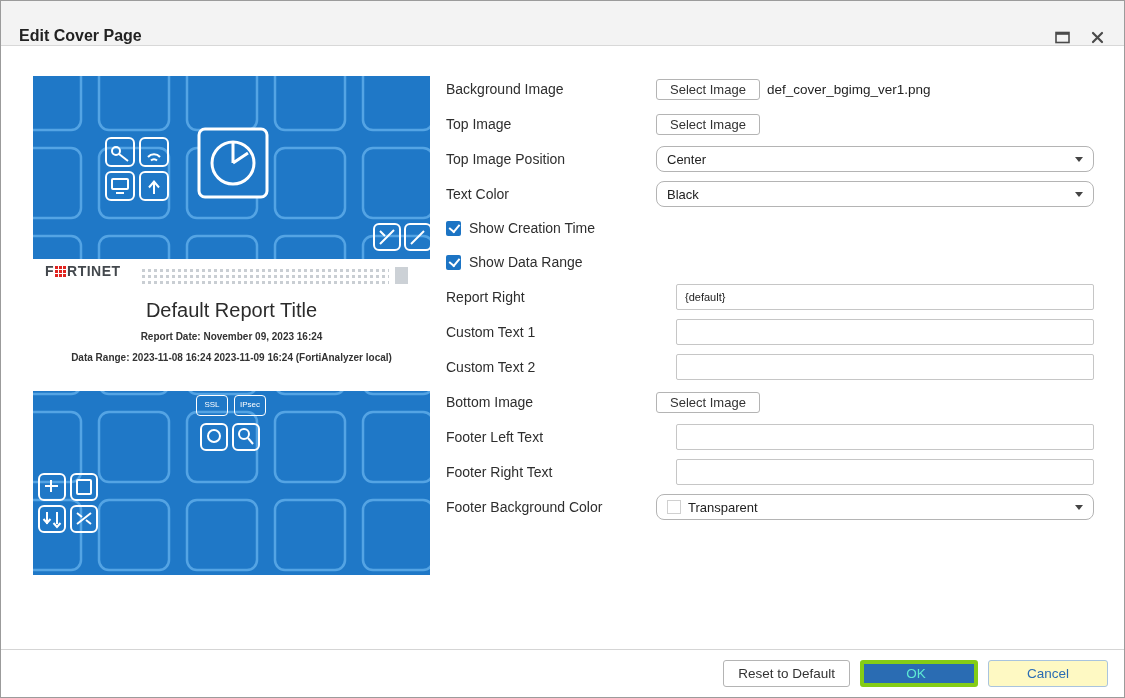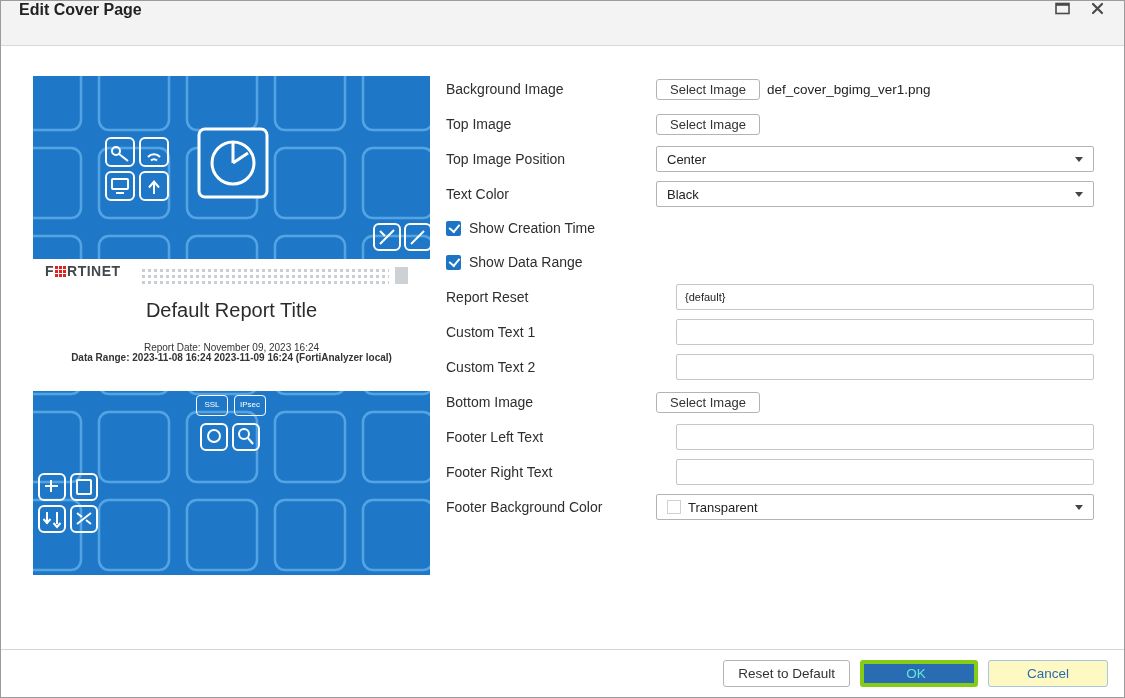--- a/index.html
+++ b/index.html
@@ -2,53 +2,53 @@
 <html><head>
 <meta charset="utf-8">
 <style>
   * { box-sizing: border-box; margin: 0; padding: 0; }
   html, body { width: 1125px; height: 698px; }
   body { font-family: "Liberation Sans", sans-serif; background: #ffffff; }
 
   .dialog { width: 1125px; height: 698px; border: 1px solid #9b9b9b; display: flex; flex-direction: column; background: #fff; }
 
   
-  .dialog-header { height: 45px; background: #f3f3f3; border-bottom: 1px solid #d8d8d8; display: flex; align-items: flex-start; padding: 0 18px; flex: 0 0 auto; gap: 20px; }
+  .dialog-header { height: 45px; background: #f3f3f3; border-bottom: 1px solid #d8d8d8; display: flex; align-items: flex-end; padding: 0 18px; flex: 0 0 auto; gap: 20px; }
   .dialog-title { font-size: 16px; font-weight: bold; color: #222; }
   .header-actions { margin-left: auto; display: flex; align-items: center; gap: 18px; }
   .header-icon { width: 17px; height: 15px; cursor: pointer; display: flex; align-items: center; justify-content: center; }
 
   
   .dialog-body { flex: 1; display: flex; padding: 30px 30px 0 32px; overflow: hidden; }
 
   
   .preview { position: relative; width: 397px; height: 499px; flex: 0 0 auto; }
   .preview svg.cover-art { position: absolute; left: 0; top: 0; }
   .preview-text { position: absolute; left: 0; width: 100%; text-align: center; }
   .logo { position: absolute; left: 12px; top: 187px; display: flex; align-items: center; font-weight: bold; font-size: 14px; letter-spacing: 0.5px; color: #43484d; }
   .logo-grid { width: 11px; height: 11px; background: #e0231f; display: inline-block; margin: 0 1px;
     background-image: linear-gradient(#fff 1px, transparent 1px), linear-gradient(90deg, #fff 1px, transparent 1px);
     background-size: 4px 4px; background-position: -1px -1px; }
   .cover-title { top: 223px; font-size: 20px; color: #2b2b2b; }
-  .cover-date1 { top: 266px; font-size: 10px; font-weight: normal; color: #333; text-align: center; }
+  .cover-date1 { top: 255px; font-size: 10px; font-weight: bold; color: #333; text-align: center; }
   .cover-date2 { top: 276px; font-size: 10px; font-weight: bold; color: #333; }
   .tile-badge { position: absolute; border: 1.5px solid #fff; border-radius: 4px; color: #fff; font-size: 8px;
     width: 32px; height: 21px; line-height: 18px; text-align: center; }
 
   
   .form { flex: 1; padding-left: 16px; }
   .row { display: flex; align-items: center; margin-bottom: 9px; min-height: 26px; }
   .row-label { width: 210px; flex: 0 0 auto; font-size: 14px; color: #2e2e2e; }
   .row-control { flex: 1; display: flex; align-items: center; }
 
   .btn-select { height: 21px; padding: 0 13px; border: 1px solid #b4b4b4; border-radius: 3px; background: #fff;
     font-size: 13px; color: #333; cursor: pointer; font-family: inherit; }
   .filename { margin-left: 7px; font-size: 13.5px; color: #1f1f1f; text-align: right; }
 
-  .dropdown { height: 26px; border: 1px solid #b4b4b4; border-radius: 2px; background: #fff; display: flex;
+  .dropdown { height: 26px; border: 1px solid #b4b4b4; border-radius: 8px; background: #fff; display: flex;
     align-items: center; padding: 0 10px; font-size: 13px; color: #222; flex: 1; cursor: pointer; }
   .caret { margin-left: auto; width: 0; height: 0; border-left: 4.5px solid transparent; border-right: 4.5px solid transparent; border-top: 5.5px solid #444; }
 
   .text-input { height: 26px; flex: 1; border: 1px solid #c6c6c6; border-radius: 2px; padding: 0 8px;
     font-size: 11px; color: #222; font-family: inherit; margin-left: 20px; }
 
   .check-row { display: flex; align-items: center; margin-bottom: 10px; min-height: 24px; cursor: pointer; }
   .checkbox { width: 15px; height: 15px; background: #1c74c4; border-radius: 2px; position: relative; flex: 0 0 auto; }
   .checkbox.checked::after { content: ""; position: absolute; left: 4.5px; top: 1.5px; width: 4.5px; height: 8px;
     border: solid #fff; border-width: 0 2px 2px 0; transform: rotate(40deg); }
@@ -203,21 +203,21 @@
         <span class="checkbox checked"></span>
         <span class="check-label">Show Creation Time</span>
       </div>
 
       <div class="check-row">
         <span class="checkbox checked"></span>
         <span class="check-label">Show Data Range</span>
       </div>
 
       <div class="row">
-        <div class="row-label">Report Reset</div>
+        <div class="row-label">Report Right</div>
         <div class="row-control">
           <input class="text-input" type="text" value="{default}" style="">
         </div>
       </div>
 
       <div class="row">
         <div class="row-label">Custom Text 1</div>
         <div class="row-control">
           <input class="text-input" type="text" value="" style="">
         </div>

